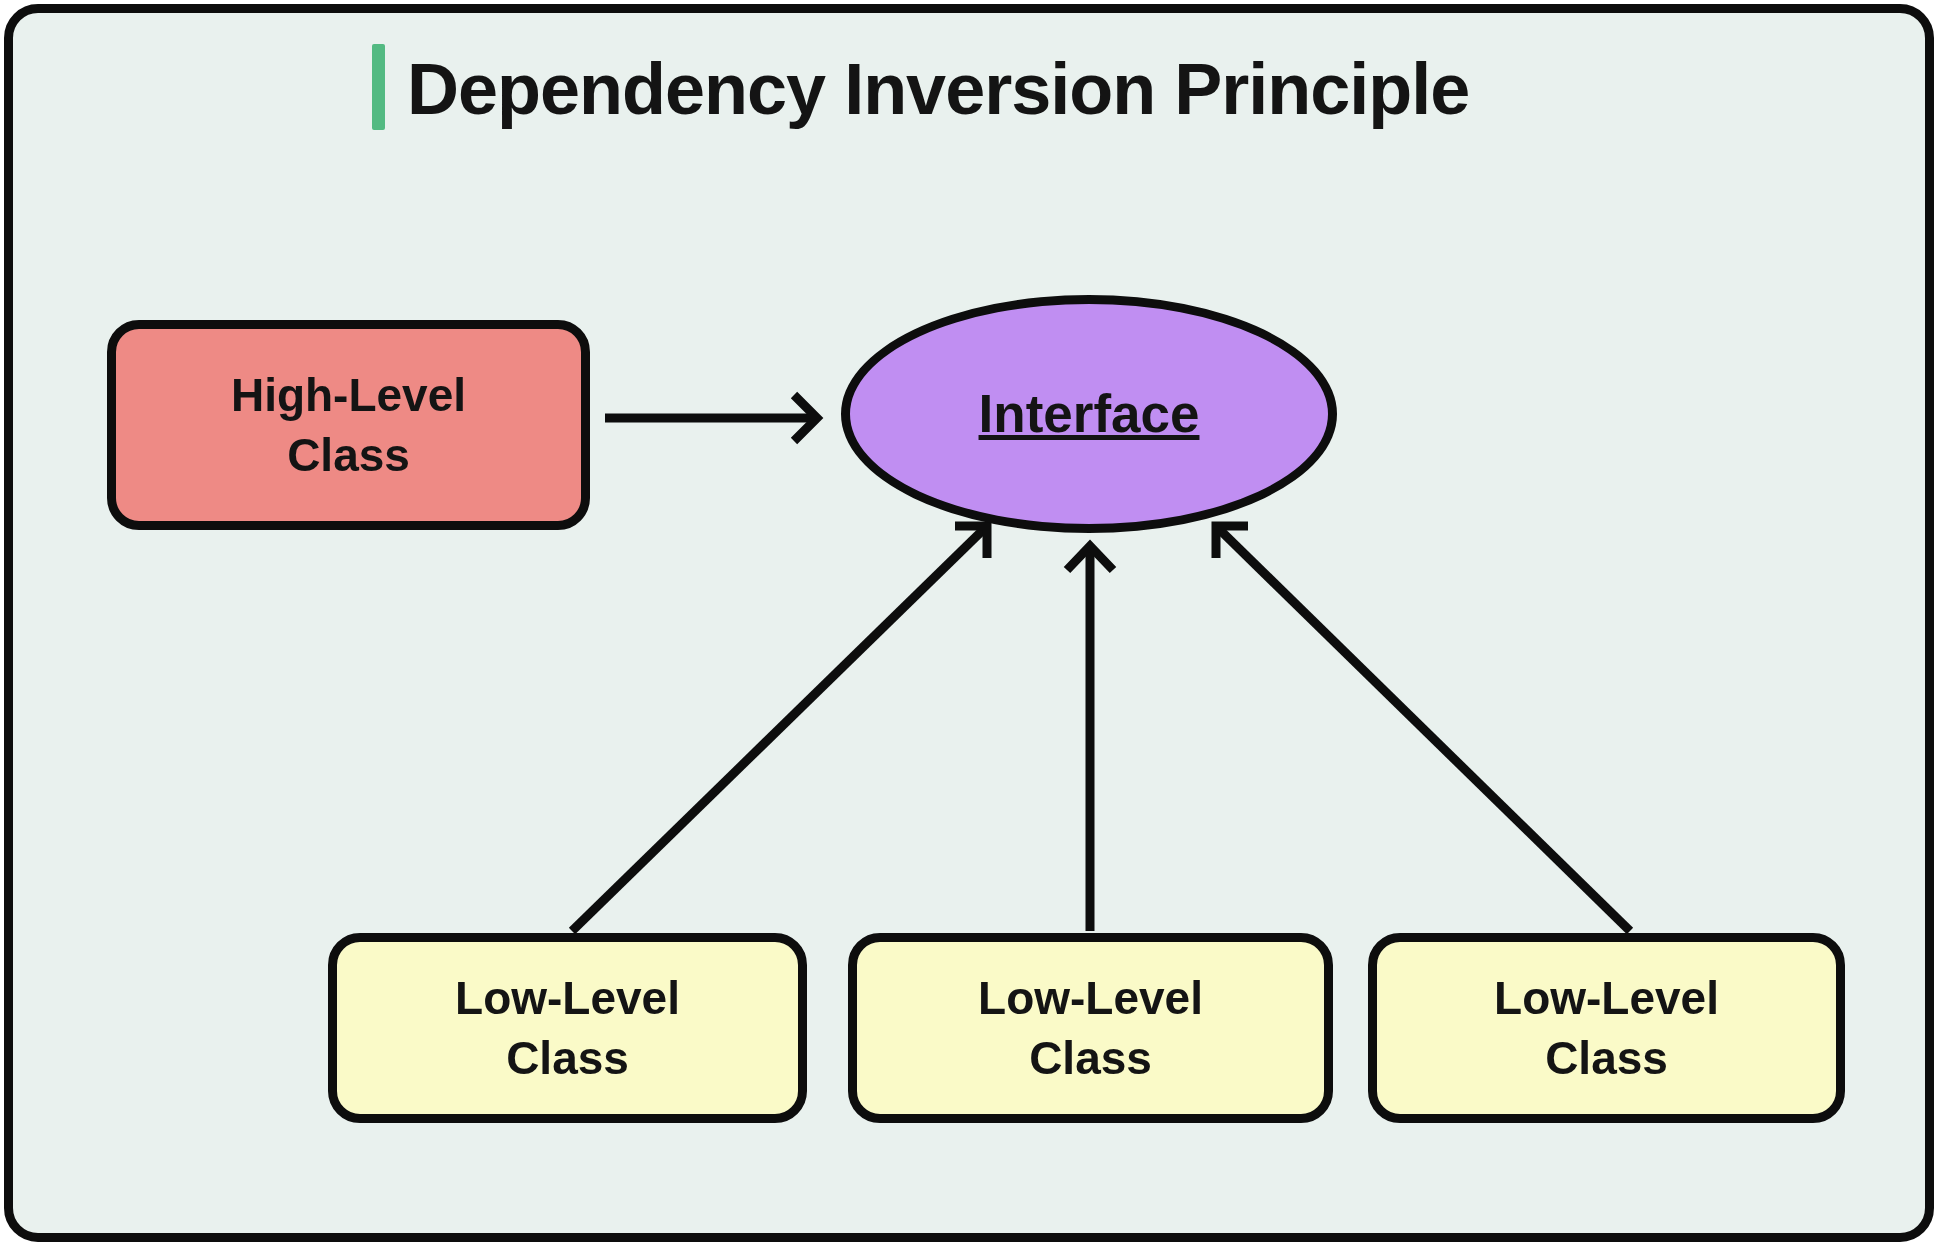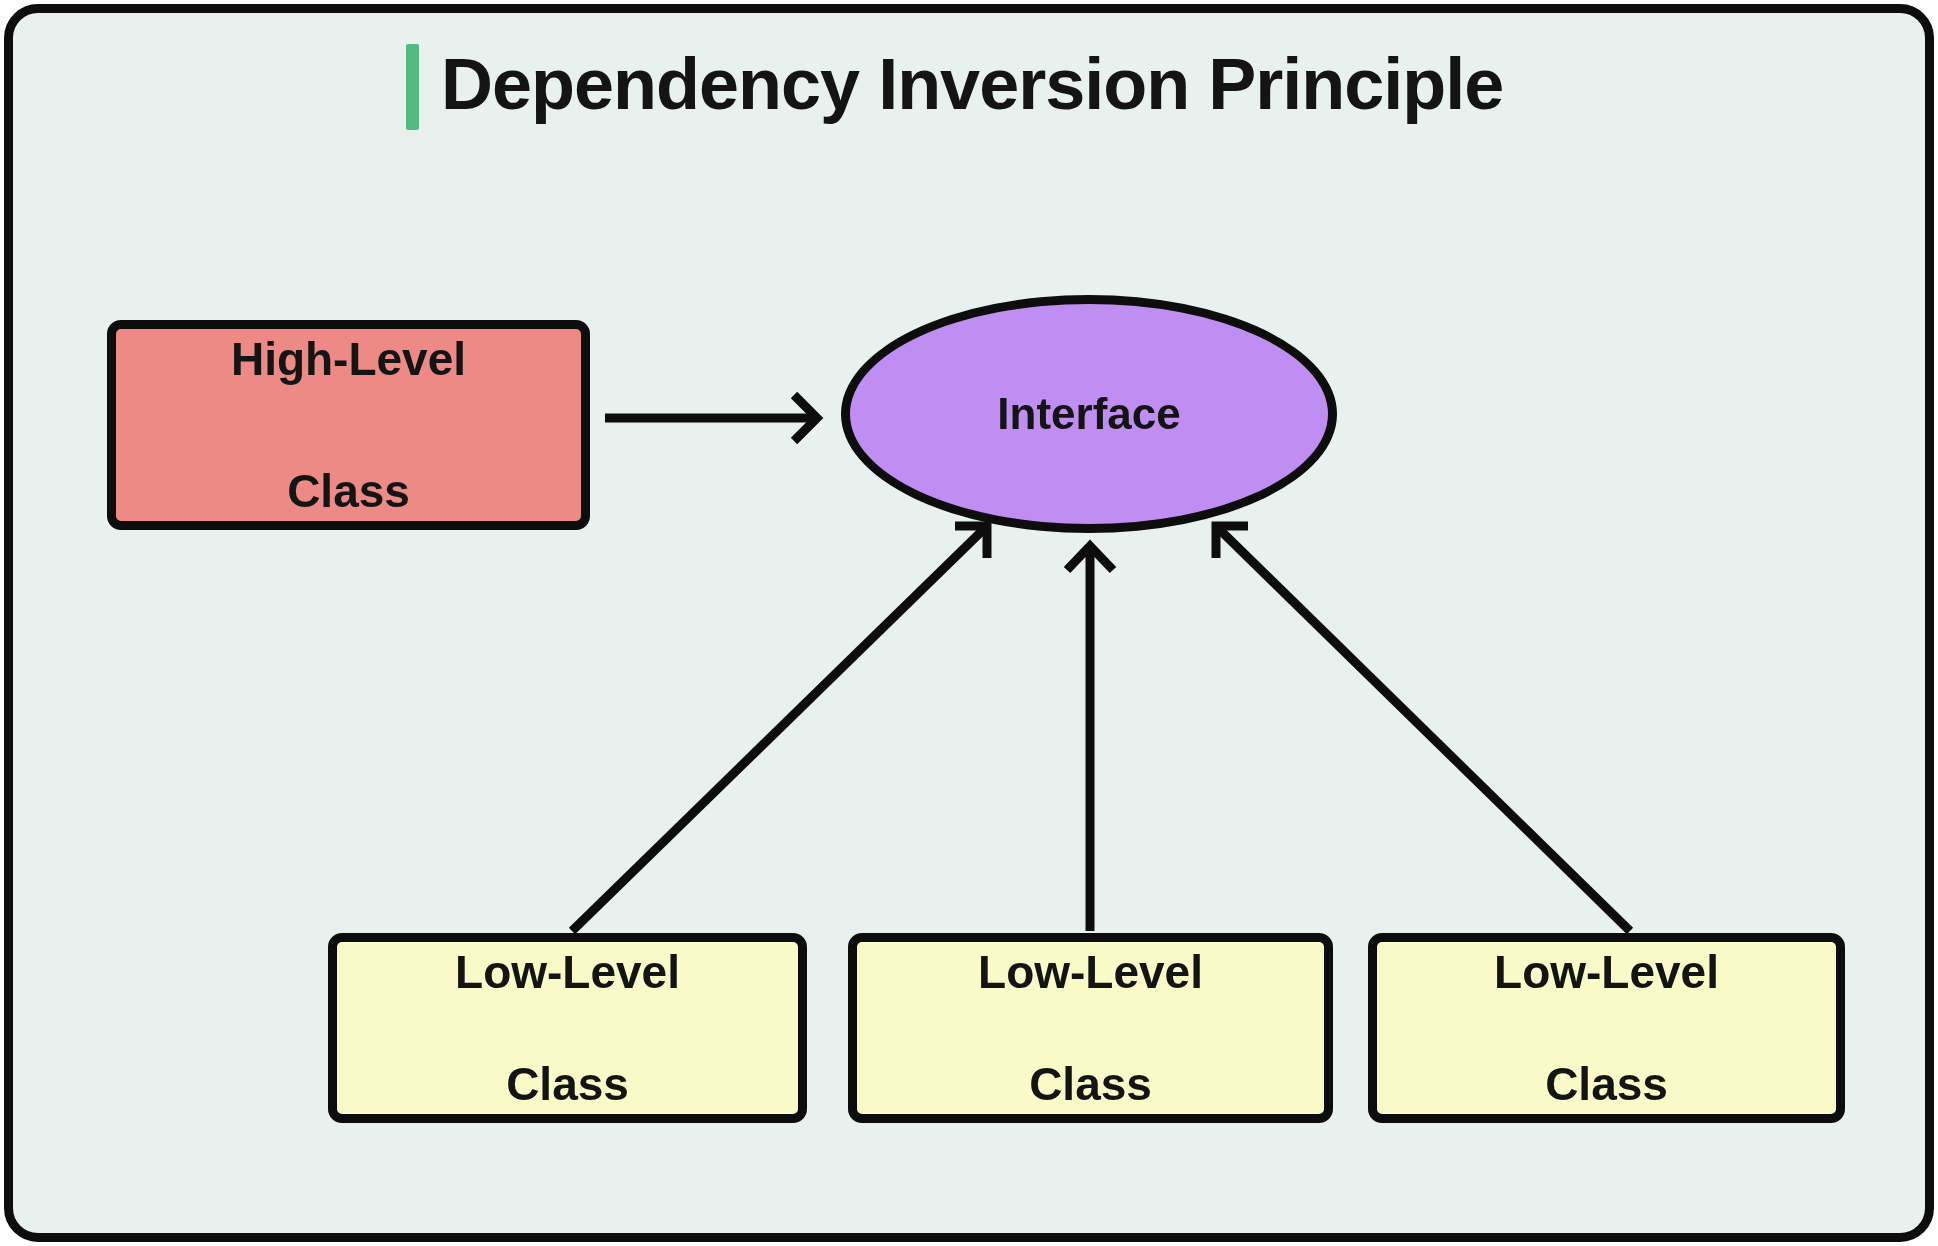--- a/index.html
+++ b/index.html
@@ -21,23 +21,22 @@
     background: var(--background, #e9f1ee);
     border: 9px solid var(--frame-border, #0d0d0d);
     border-radius: 34px;
     box-sizing: border-box;
   }
   .title-row {
     position: absolute;
     left: 372px;
     top: 44px;
     display: flex;
-    align-items: flex-start;
+    align-items: center;
     gap: 22px;
-    margin-left: 34px;
   }
   .accent-bar {
     width: 13px;
     height: 86px;
     background: var(--accent-green, #53ba82);
     border-radius: 2px;
     flex: 0 0 auto;
   }
   .page-title {
     font-size: 72px;
@@ -56,30 +55,31 @@
     flex-direction: column;
     align-items: center;
     justify-content: center;
     text-align: center;
     color: var(--text, #141414);
     font-weight: 700;
     font-size: 46px;
     line-height: 60px;
   }
   .node .line { display: block; }
-  .rect-node { border-radius: 14px; justify-content: space-between; }
+  .rect-node { border-radius: 32px; }
   .node-high {
     left: 107px; top: 320px; width: 483px; height: 210px;
     background: var(--high-level-fill, #ee8a85);
   }
   .node-interface {
     left: 841px; top: 295px; width: 496px; height: 238px;
     border-radius: 50%;
     background: var(--interface-fill, #c08ef2);
-    font-size: 44px;
+    font-size: 53px;
+    text-decoration: underline;
   }
   .node-low { background: var(--low-level-fill, #fafac8); top: 933px; height: 190px; }
   .node-low-1 { left: 328px;  width: 479px; }
   .node-low-2 { left: 848px;  width: 485px; }
   .node-low-3 { left: 1368px; width: 477px; }
   svg.arrows {
     position: absolute;
     left: 0; top: 0;
     width: 1938px;
     height: 1246px;

